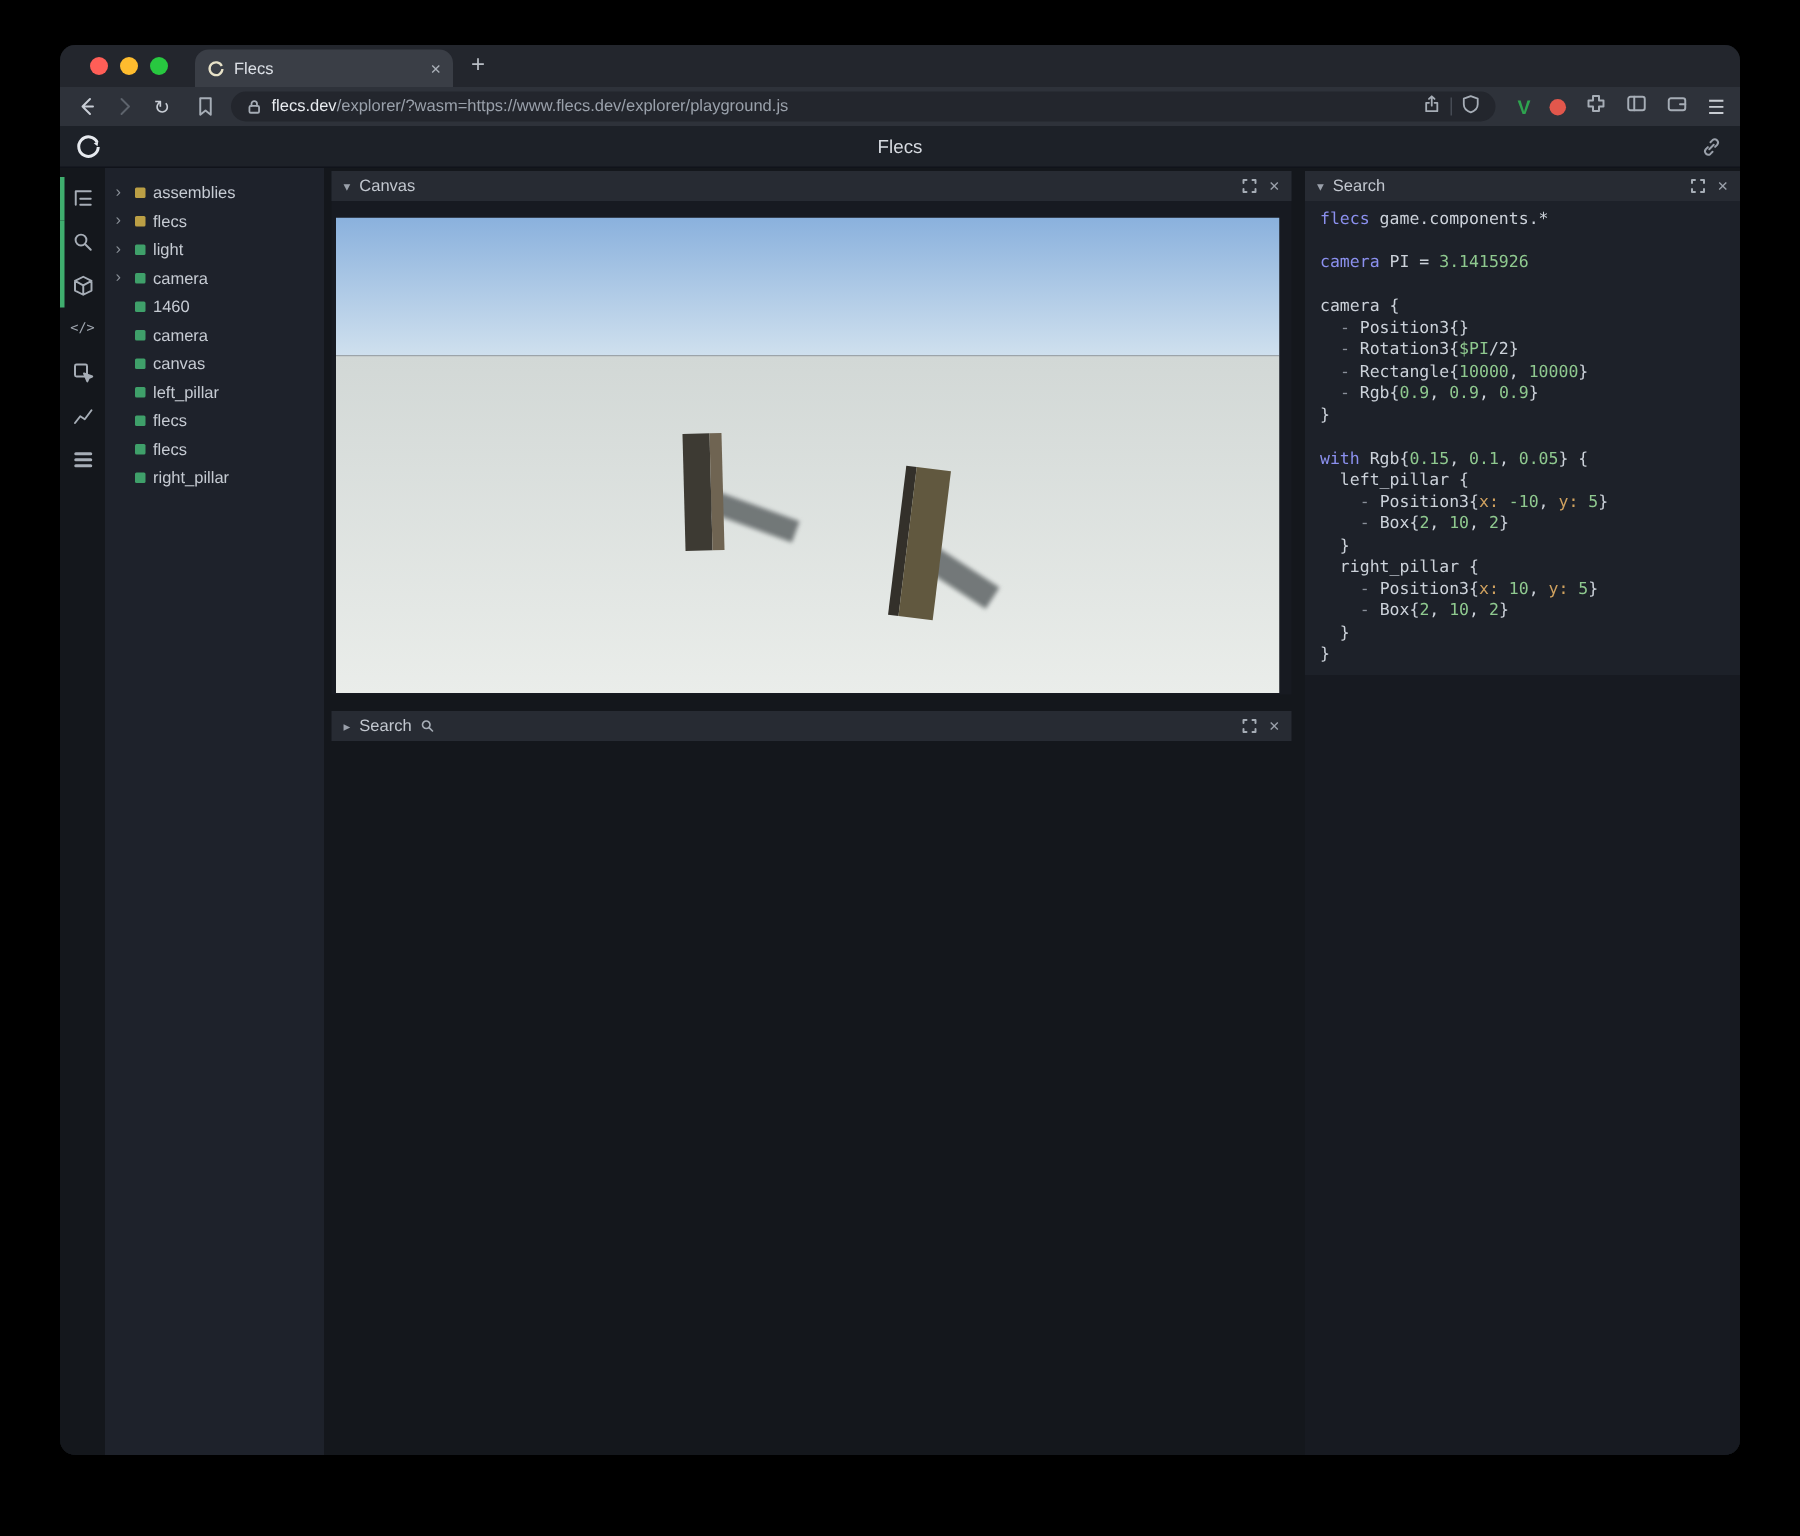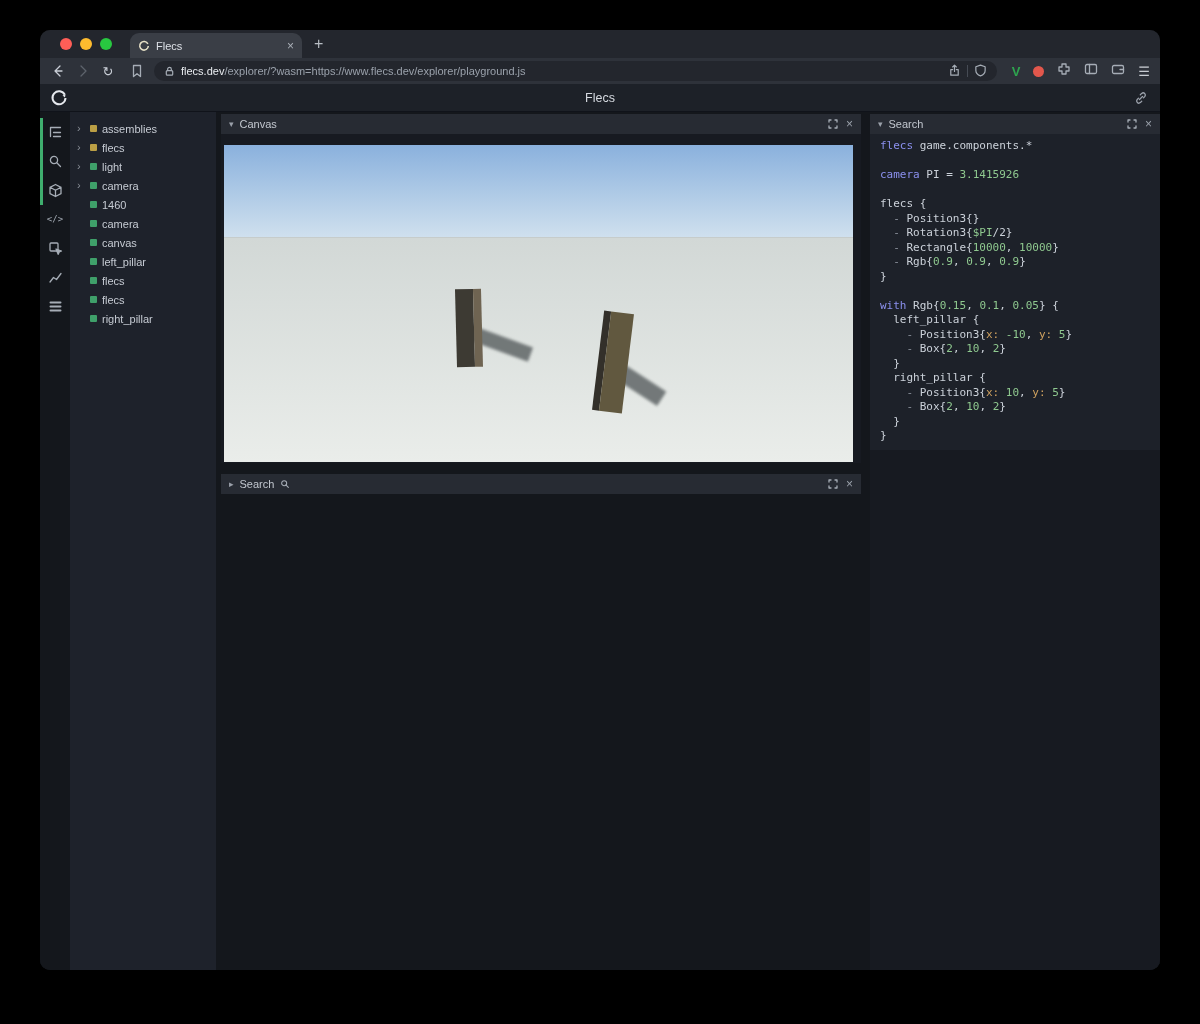--- a/index.html
+++ b/index.html
@@ -339,21 +339,21 @@
                 <path d="M1 3V1h2 M7 1h2v2 M9 7v2H7 M3 9H1V7"></path>
               </svg>
             <span class="close-x">×</span>
           </span>
         </div>
         <div class="editor-body">
             <div class="code-line"><span style="color: rgb(139, 144, 238);">flecs</span><span style="color: rgb(204, 210, 218);"> game.components.*</span></div>
             <div class="code-line">&nbsp;</div>
             <div class="code-line"><span style="color: rgb(139, 144, 238);">camera</span><span style="color: rgb(204, 210, 218);"> PI = </span><span style="color: rgb(143, 201, 143);">3.1415926</span></div>
             <div class="code-line">&nbsp;</div>
-            <div class="code-line"><span style="color: rgb(204, 210, 218);">flecs {</span></div>
+            <div class="code-line"><span style="color: rgb(204, 210, 218);">camera {</span></div>
             <div class="code-line"><span style="color: rgb(204, 210, 218);">  </span><span style="color: rgb(138, 144, 154);">- </span><span style="color: rgb(204, 210, 218);">Position3{}</span></div>
             <div class="code-line"><span style="color: rgb(204, 210, 218);">  </span><span style="color: rgb(138, 144, 154);">- </span><span style="color: rgb(204, 210, 218);">Rotation3{</span><span style="color: rgb(143, 201, 143);">$PI</span><span style="color: rgb(204, 210, 218);">/2}</span></div>
             <div class="code-line"><span style="color: rgb(204, 210, 218);">  </span><span style="color: rgb(138, 144, 154);">- </span><span style="color: rgb(204, 210, 218);">Rectangle{</span><span style="color: rgb(143, 201, 143);">10000</span><span style="color: rgb(204, 210, 218);">, </span><span style="color: rgb(143, 201, 143);">10000</span><span style="color: rgb(204, 210, 218);">}</span></div>
             <div class="code-line"><span style="color: rgb(204, 210, 218);">  </span><span style="color: rgb(138, 144, 154);">- </span><span style="color: rgb(204, 210, 218);">Rgb{</span><span style="color: rgb(143, 201, 143);">0.9</span><span style="color: rgb(204, 210, 218);">, </span><span style="color: rgb(143, 201, 143);">0.9</span><span style="color: rgb(204, 210, 218);">, </span><span style="color: rgb(143, 201, 143);">0.9</span><span style="color: rgb(204, 210, 218);">}</span></div>
             <div class="code-line"><span style="color: rgb(204, 210, 218);">}</span></div>
             <div class="code-line">&nbsp;</div>
             <div class="code-line"><span style="color: rgb(139, 144, 238);">with</span><span style="color: rgb(204, 210, 218);"> Rgb{</span><span style="color: rgb(143, 201, 143);">0.15</span><span style="color: rgb(204, 210, 218);">, </span><span style="color: rgb(143, 201, 143);">0.1</span><span style="color: rgb(204, 210, 218);">, </span><span style="color: rgb(143, 201, 143);">0.05</span><span style="color: rgb(204, 210, 218);">} {</span></div>
             <div class="code-line"><span style="color: rgb(204, 210, 218);">  left_pillar {</span></div>
             <div class="code-line"><span style="color: rgb(204, 210, 218);">    </span><span style="color: rgb(138, 144, 154);">- </span><span style="color: rgb(204, 210, 218);">Position3{</span><span style="color: rgb(207, 161, 95);">x:</span><span style="color: rgb(204, 210, 218);"> </span><span style="color: rgb(143, 201, 143);">-10</span><span style="color: rgb(204, 210, 218);">, </span><span style="color: rgb(207, 161, 95);">y:</span><span style="color: rgb(204, 210, 218);"> </span><span style="color: rgb(143, 201, 143);">5</span><span style="color: rgb(204, 210, 218);">}</span></div>
             <div class="code-line"><span style="color: rgb(204, 210, 218);">    </span><span style="color: rgb(138, 144, 154);">- </span><span style="color: rgb(204, 210, 218);">Box{</span><span style="color: rgb(143, 201, 143);">2</span><span style="color: rgb(204, 210, 218);">, </span><span style="color: rgb(143, 201, 143);">10</span><span style="color: rgb(204, 210, 218);">, </span><span style="color: rgb(143, 201, 143);">2</span><span style="color: rgb(204, 210, 218);">}</span></div>

